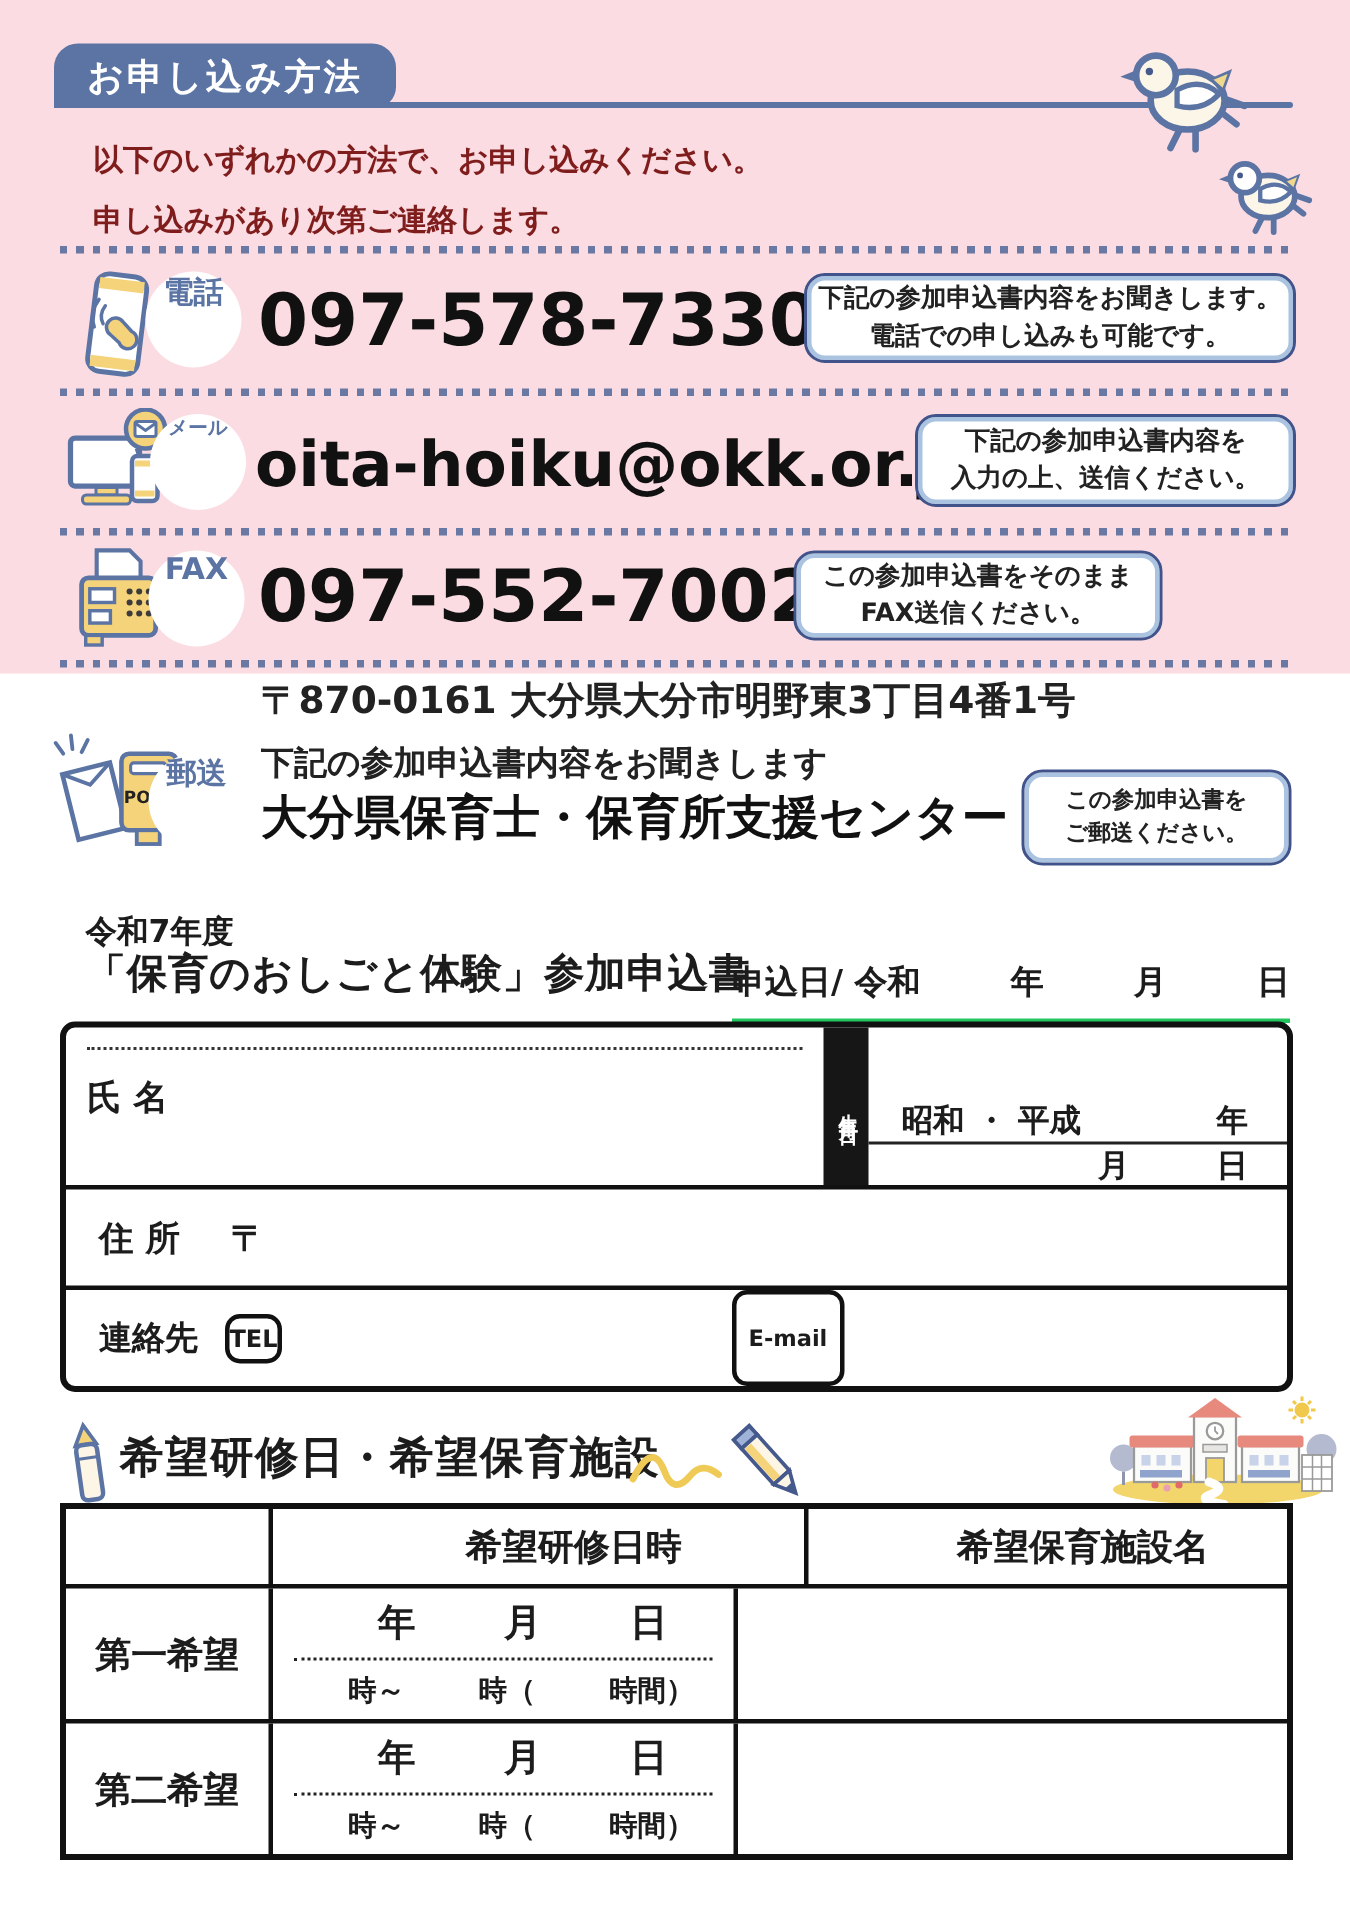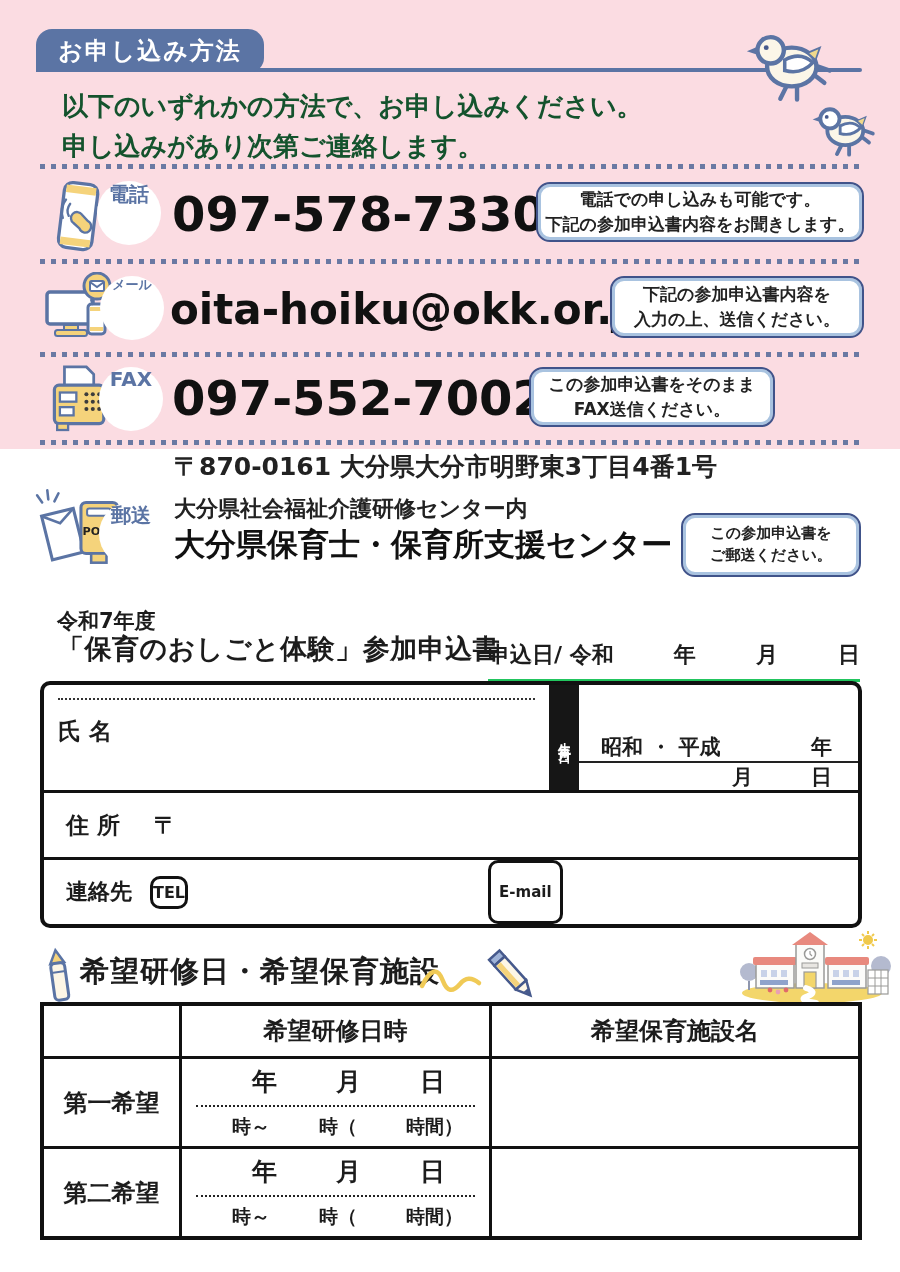--- a/index.html
+++ b/index.html
@@ -6,21 +6,21 @@
   html,body { width:900px; }
   body { font-family:"DejaVu Sans", sans-serif; background:#ffffff; color:#1c1c1c; }
   .page { position:relative; width:900px; height:1272px; overflow:hidden; background:#ffffff; }
 
   
   .pink { position:absolute; left:0; top:0; width:900px; height:449px; background:#fbdce2; }
   .badge-line { position:absolute; left:36px; top:68px; width:826px; height:4px; background:#5b74a4; border-radius:2px; }
   .title-badge { position:absolute; left:36px; top:29px; width:228px; height:43px; background:#5b74a4;
                  border-radius:16px 16px 14px 0; color:#ffffff; font-size:24px; font-weight:bold;
                  display:flex; align-items:center; justify-content:center; letter-spacing:2px; }
-  .intro { position:absolute; left:62px; top:86px; font-size:26px; font-weight:bold; color:#14532d; line-height:40px; }
+  .intro { position:absolute; left:62px; top:86px; font-size:20px; font-weight:bold; color:#7f1d1d; line-height:40px; }
   .dotsep { position:absolute; left:40px; width:820px; height:5px;
             background-image:repeating-linear-gradient(90deg,#6a79a3 0 5px,transparent 5px 11px); }
   .method-circle { position:absolute; width:64px; height:64px; border-radius:50%; background:#ffffff;
                    display:flex; align-items:flex-start; justify-content:center;
                    color:#5b74a4; font-weight:bold; }
   .method-value { position:absolute; font-weight:bold; color:#111111; white-space:nowrap; }
   .callout { position:absolute; background:#ffffff; border:2px solid #40538a; border-radius:14px;
              box-shadow:inset 0 0 0 3px #a9c3e0; display:flex; flex-direction:column;
              align-items:center; justify-content:center; text-align:center;
              font-size:17px; font-weight:bold; color:#222222; line-height:1.45; }
@@ -53,21 +53,21 @@
              padding:0 22px; gap:34px; font-size:23px; font-weight:bold; }
   .fb-row3 { flex:1; display:flex; align-items:center; padding:0 22px; font-size:22px; font-weight:bold; }
   .pill { border:3px solid #111; border-radius:10px; padding:4px 0; font-size:16px; font-weight:bold; }
   .pill-tel { margin-left:18px; }
   .pill-mail { margin-left:300px; font-size:15px; padding:20px 8px; }
 
   
   .sec-title { position:absolute; left:80px; top:952px; font-size:29px; font-weight:bold; letter-spacing:1px; }
   .sched { position:absolute; left:40px; top:1002px; width:822px; height:238px; background:#fff;
            border:4px solid #111; display:flex; flex-direction:column; }
-  .s-head { display:flex; height:58px; border-bottom:3px solid #111; font-size:24px; font-weight:bold; }
+  .s-head { display:flex; height:58px; border-bottom:3px solid #111; font-size:24px; font-weight:bold;gap:47px; }
   .s-row { display:flex; flex:1; border-bottom:3px solid #111; }
   .s-row:last-child { border-bottom:none; }
   .c1 { width:138px; border-right:3px solid #111; display:flex; align-items:center; justify-content:center; }
   .c2 { width:310px; border-right:3px solid #111; display:flex; align-items:center; justify-content:center; }
   .c3 { flex:1; display:flex; align-items:center; justify-content:center; }
   .c2.fill { flex-direction:column; justify-content:center; align-items:stretch; padding:6px 8px; }
   .row-label { font-size:24px; font-weight:bold; }
   .date-line { display:flex; justify-content:space-between; padding:0 36px 0 62px; font-size:25px; font-weight:bold; }
   .dotline { border-bottom:2px dotted #222; margin:7px 6px; }
   .time-line { display:flex; justify-content:space-between; padding:0 18px 0 42px; font-size:19px; font-weight:bold; }
@@ -122,22 +122,22 @@
         <rect x="14" y="64" width="32" height="8" fill="#f5d37b"></rect>
         <path d="M20 28 q-4 7 0 13 M15 24 q-6 10 -1 20" stroke="#5b74a4" stroke-width="2.5" fill="none" stroke-linecap="round"></path>
         <path d="M26 48 a6.5 6.5 0 1 1 8 -10 l7 6 a6.5 6.5 0 1 1 -8 9 z" fill="#f5d37b" stroke="#5b74a4" stroke-width="2.5"></path>
       </g>
     </svg>
     <div class="method-circle" style="left:97px;top:181px;font-size:20px">
       <span>電話</span>
     </div>
     <div class="method-value" style="left:172px;top:184px;font-size:48px;line-height:60px">097-578-7330</div>
     <div class="callout" style="left:536px;top:182px;width:328px;height:60px">
+      <span>下記の参加申込書内容をお聞きします。</span>
       <span>電話での申し込みも可能です。</span>
-      <span>下記の参加申込書内容をお聞きします。</span>
     </div>
 
     <svg class="deco" style="left:44px;top:272px" width="80" height="74" viewBox="0 0 80 74">
       <rect x="3" y="20" width="46" height="32" rx="3" fill="#ffffff" stroke="#5b74a4" stroke-width="3.5"></rect>
       <rect x="20" y="53" width="14" height="5" fill="#f5d37b" stroke="#5b74a4" stroke-width="2"></rect>
       <rect x="11" y="58" width="32" height="6" rx="2.5" fill="#f5d37b" stroke="#5b74a4" stroke-width="2"></rect>
       <rect x="44" y="32" width="17" height="30" rx="3.5" fill="#ffffff" stroke="#5b74a4" stroke-width="3"></rect>
       <rect x="46" y="35" width="13" height="4" fill="#f5d37b"></rect>
       <rect x="46" y="55" width="13" height="4" fill="#f5d37b"></rect>
       <circle cx="53" cy="14" r="13" fill="#f5d37b" stroke="#5b74a4" stroke-width="3"></circle>
@@ -189,21 +189,21 @@
       </g>
       <rect x="46" y="16" width="36" height="50" rx="5" fill="#f5d37b" stroke="#5b74a4" stroke-width="3"></rect>
       <rect x="52" y="22" width="23" height="7" rx="2" fill="#ffffff" stroke="#5b74a4" stroke-width="2"></rect>
       <text x="64" y="48" text-anchor="middle" font-size="11" font-weight="bold" fill="#222222">POST</text>
       <rect x="56" y="66" width="15" height="9" fill="#f5d37b" stroke="#5b74a4" stroke-width="2.5"></rect>
     </svg>
     <div class="method-circle" style="left:99px;top:502px;font-size:20px">
       <span>郵送</span>
     </div>
     <div class="addr1">〒870-0161 大分県大分市明野東3丁目4番1号</div>
-    <div class="addr2">大分県社会福祉介護研修センター内</div>
+    <div class="addr2">下記の参加申込書内容をお聞きします</div>
     <div class="addr3">大分県保育士・保育所支援センター</div>
     <div class="callout" style="left:681px;top:513px;width:180px;height:64px;font-size:15px">
       <span>この参加申込書を</span>
       <span>ご郵送ください。</span>
     </div>
   </div>
 
   <div class="fiscal">令和7年度</div>
   <div class="form-title">「保育のおしごと体験」参加申込書</div>
 

